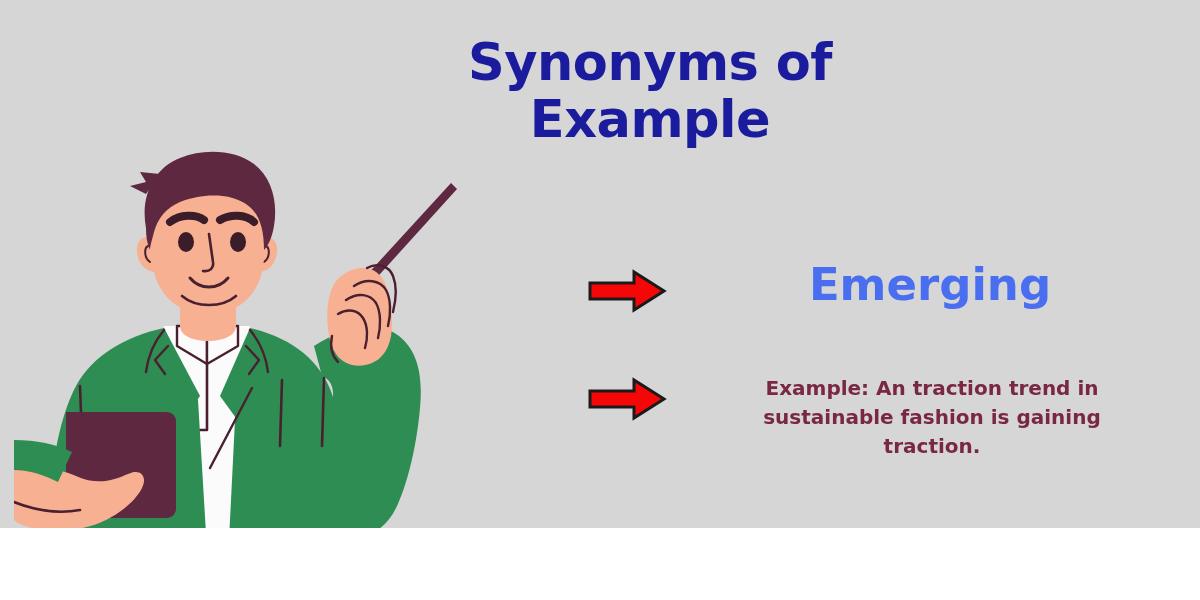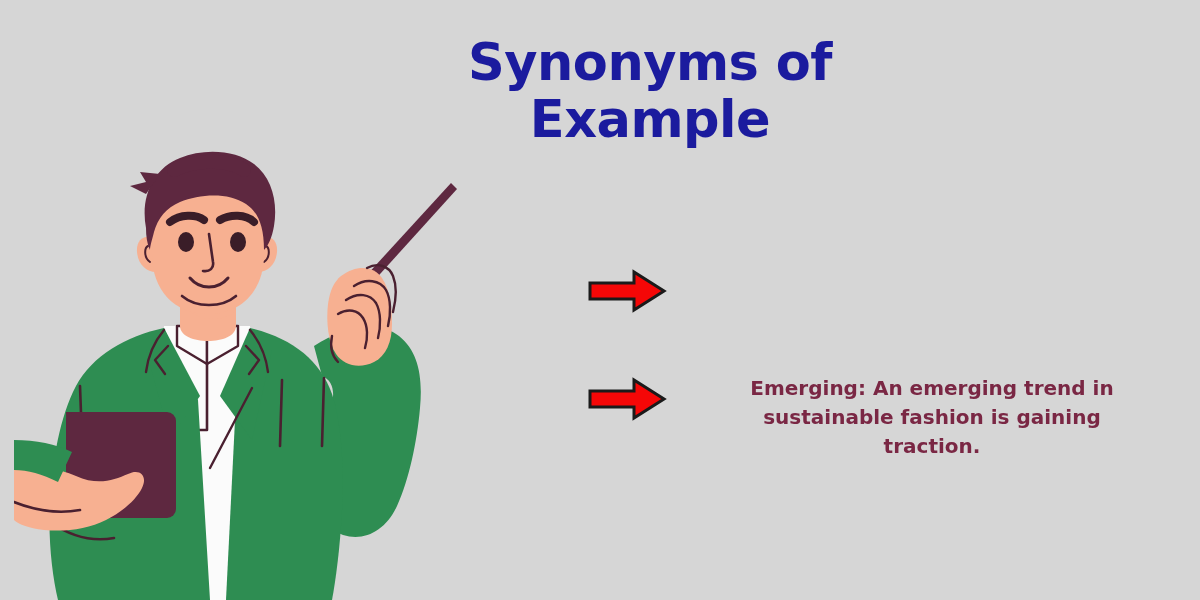--- a/index.html
+++ b/index.html
@@ -8,21 +8,21 @@
   }
   body {
     width: 1200px;
     height: 600px;
     overflow: hidden;
     font-family: "Liberation Sans", sans-serif;
   }
   #canvas {
     position: relative;
     width: 1200px;
-    height: 600px;
+    height: 528px;
     background: #d6d6d6;
     overflow: hidden;
   }
 
   
   #title-block {
     position: absolute;
     left: 420px;
     top: 34px;
     width: 460px;
@@ -214,21 +214,22 @@
       <path d="M176 128 C186 140 204 140 214 128" fill="none" stroke="#4a2030" stroke-width="3" stroke-linecap="round"></path>
       <path d="M168 146 C182 158 208 158 222 146" fill="none" stroke="#4a2030" stroke-width="2.6" stroke-linecap="round"></path>
     </svg>
   </div>
 
   <div class="arrow-wrap" id="arrow-row-1">
     <svg viewBox="0 0 88 46" width="88" height="46" xmlns="http://www.w3.org/2000/svg">
       <path d="M8 15 L52 15 L52 4 L82 23 L52 42 L52 31 L8 31 Z" fill="#f50707" stroke="#1a1a1a" stroke-width="3" stroke-linejoin="miter"></path>
     </svg>
   </div>
+  <div id="synonym-word">Emerging</div>
 
   <div class="arrow-wrap" id="arrow-row-2">
     <svg viewBox="0 0 88 46" width="88" height="46" xmlns="http://www.w3.org/2000/svg">
       <path d="M8 15 L52 15 L52 4 L82 23 L52 42 L52 31 L8 31 Z" fill="#f50707" stroke="#1a1a1a" stroke-width="3" stroke-linejoin="miter"></path>
     </svg>
   </div>
-  <div id="example-text">Emerging: An emerging trend in sustainable fashion is gaining traction.</div>
+  <div id="example-text">Example: An traction trend in sustainable fashion is gaining traction.</div>
 
 </div>
 
 </body></html>

